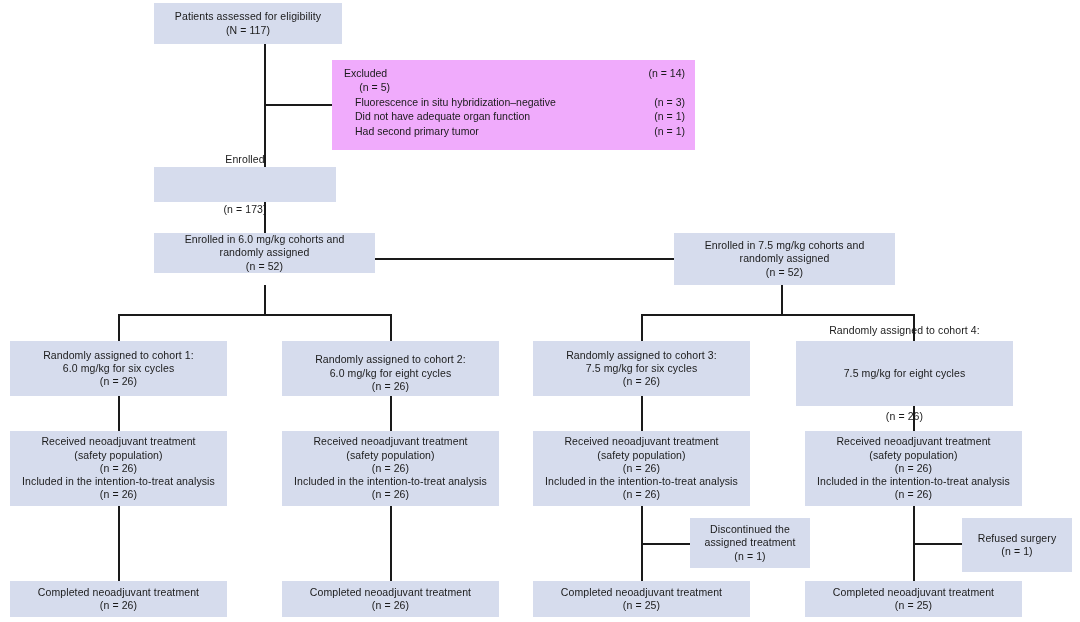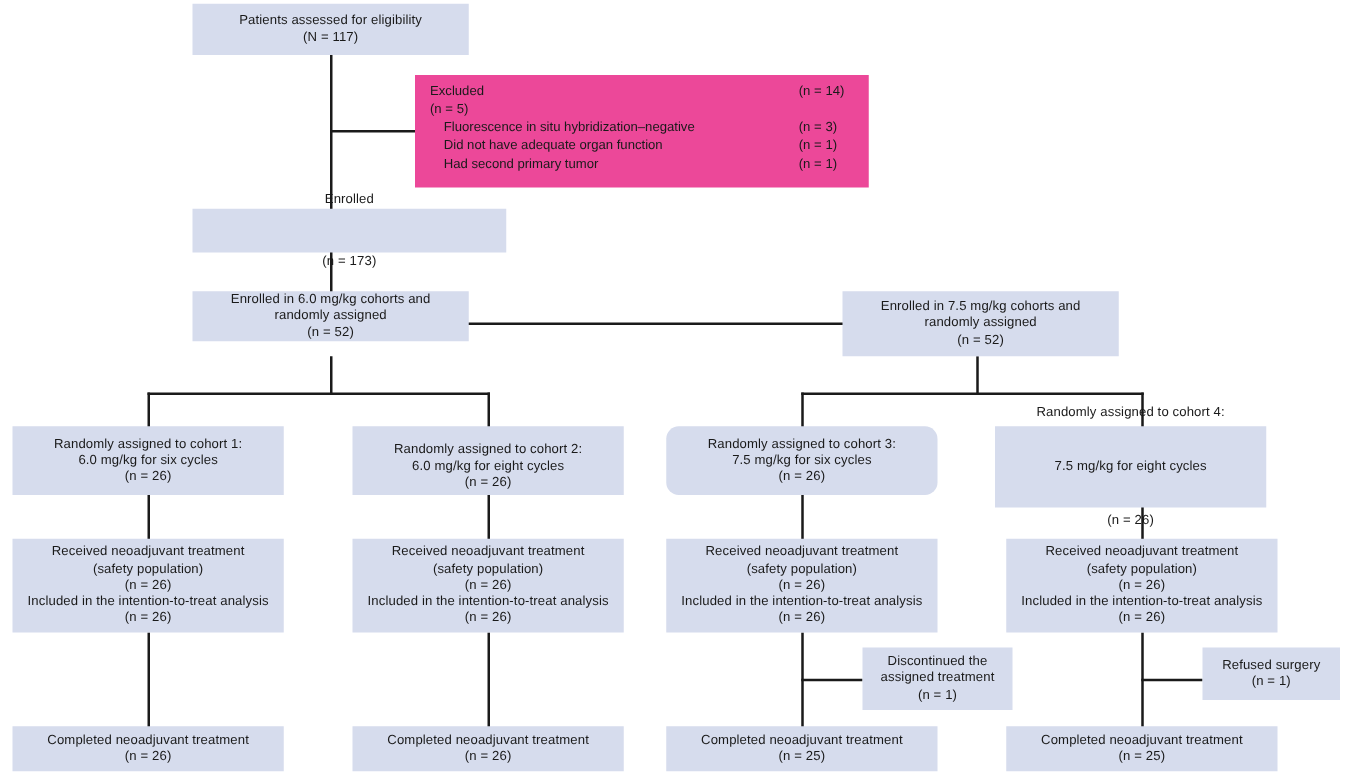--- a/index.html
+++ b/index.html
@@ -26,36 +26,36 @@
     flex-direction: column;
     align-items: center;
     justify-content: center;
     box-sizing: border-box;
     padding: 3px 4px;
     letter-spacing: 0.1px;
   }
   .box .ln { white-space: nowrap; }
   .excl {
     position: absolute;
-    background: #ec4899;
+    background: #f0abfc;
     color: #1a1a1a;
     font-size: 10.5px;
     line-height: 14.4px;
     box-sizing: border-box;
     padding: 6px 10px 6px 12px;
     text-align: left;
   }
   .excl .row {
     display: flex;
     justify-content: space-between;
     white-space: nowrap;
   }
   .excl .row .lbl { padding-right: 16px; }
   .excl .row.sub .lbl { padding-left: 11px; }
-  .excl .row .num { text-align: left; min-width: 46px; }
+  .excl .row .num { text-align: right; min-width: 46px; }
   .ln-v, .ln-h {
     position: absolute;
     background: #1a1a1a;
   }
   .ln-v { width: 2px; }
   .ln-h { height: 2px; }
 </style>
 </head>
 <body>
 
@@ -85,21 +85,21 @@
   <div class="ln-v" style="left:913px; top:396px; height:36px;"></div>
 
   <div class="ln-v" style="left:118px; top:506px; height:76px;"></div>
   <div class="ln-v" style="left:390px; top:506px; height:76px;"></div>
   <div class="ln-v" style="left:641px; top:506px; height:76px;"></div>
   <div class="ln-v" style="left:913px; top:506px; height:76px;"></div>
 
   <div class="ln-h" style="left:641px; top:543px; width:49px;"></div>
   <div class="ln-h" style="left:913px; top:543px; width:49px;"></div>
 
-  <div class="box" style="left:154px; top:3px; width:221px; height:41px;">
+  <div class="box" style="left:154px; top:3px; width:188px; height:41px;">
     <span class="ln">Patients assessed for eligibility</span>
     <span class="ln">(N = 117)</span>
   </div>
 
   <div class="excl" style="left:332px; top:60px; width:363px; height:90px;">
     <div class="row">
       <span class="lbl">Excluded</span>
       <span class="num">(n = 14)</span>
     </div>
     <div class="row sub">
@@ -112,21 +112,21 @@
     <div class="row sub">
       <span class="lbl">Did not have adequate organ function</span>
       <span class="num">(n = 1)</span>
     </div>
     <div class="row sub">
       <span class="lbl">Had second primary tumor</span>
       <span class="num">(n = 1)</span>
     </div>
   </div>
 
-  <div class="box" style="left:154px; top:167px; width:251px; height:35px;gap:37px;">
+  <div class="box" style="left:154px; top:167px; width:182px; height:35px;gap:37px;">
     <span class="ln">Enrolled</span>
     <span class="ln">(n = 173)</span>
   </div>
 
   <div class="box" style="left:154px; top:233px; width:221px; height:40px;">
     <span class="ln">Enrolled in 6.0 mg/kg cohorts and</span>
     <span class="ln">randomly assigned</span>
     <span class="ln">(n = 52)</span>
   </div>
 
@@ -141,21 +141,21 @@
     <span class="ln">6.0 mg/kg for six cycles</span>
     <span class="ln">(n = 26)</span>
   </div>
 
   <div class="box" style="left:282px; top:341px; width:217px; height:55px;justify-content:flex-end;">
     <span class="ln">Randomly assigned to cohort 2:</span>
     <span class="ln">6.0 mg/kg for eight cycles</span>
     <span class="ln">(n = 26)</span>
   </div>
 
-  <div class="box" style="left:533px; top:341px; width:217px; height:55px;border-radius:10px;">
+  <div class="box" style="left:533px; top:341px; width:217px; height:55px;">
     <span class="ln">Randomly assigned to cohort 3:</span>
     <span class="ln">7.5 mg/kg for six cycles</span>
     <span class="ln">(n = 26)</span>
   </div>
 
   <div class="box" style="left:796px; top:341px; width:217px; height:65px;gap:30px;">
     <span class="ln">Randomly assigned to cohort 4:</span>
     <span class="ln">7.5 mg/kg for eight cycles</span>
     <span class="ln">(n = 26)</span>
   </div>
@@ -191,21 +191,21 @@
     <span class="ln">Included in the intention-to-treat analysis</span>
     <span class="ln">(n = 26)</span>
   </div>
 
   <div class="box" style="left:690px; top:518px; width:120px; height:50px;">
     <span class="ln">Discontinued the</span>
     <span class="ln">assigned treatment</span>
     <span class="ln">(n = 1)</span>
   </div>
 
-  <div class="box" style="left:962px; top:518px; width:110px; height:42px;text-align:right;">
+  <div class="box" style="left:962px; top:518px; width:110px; height:54px;text-align:right;">
     <span class="ln">Refused surgery</span>
     <span class="ln">(n = 1)</span>
   </div>
 
   <div class="box" style="left:10px; top:581px; width:217px; height:36px;">
     <span class="ln">Completed neoadjuvant treatment</span>
     <span class="ln">(n = 26)</span>
   </div>
 
   <div class="box" style="left:282px; top:581px; width:217px; height:36px;">

